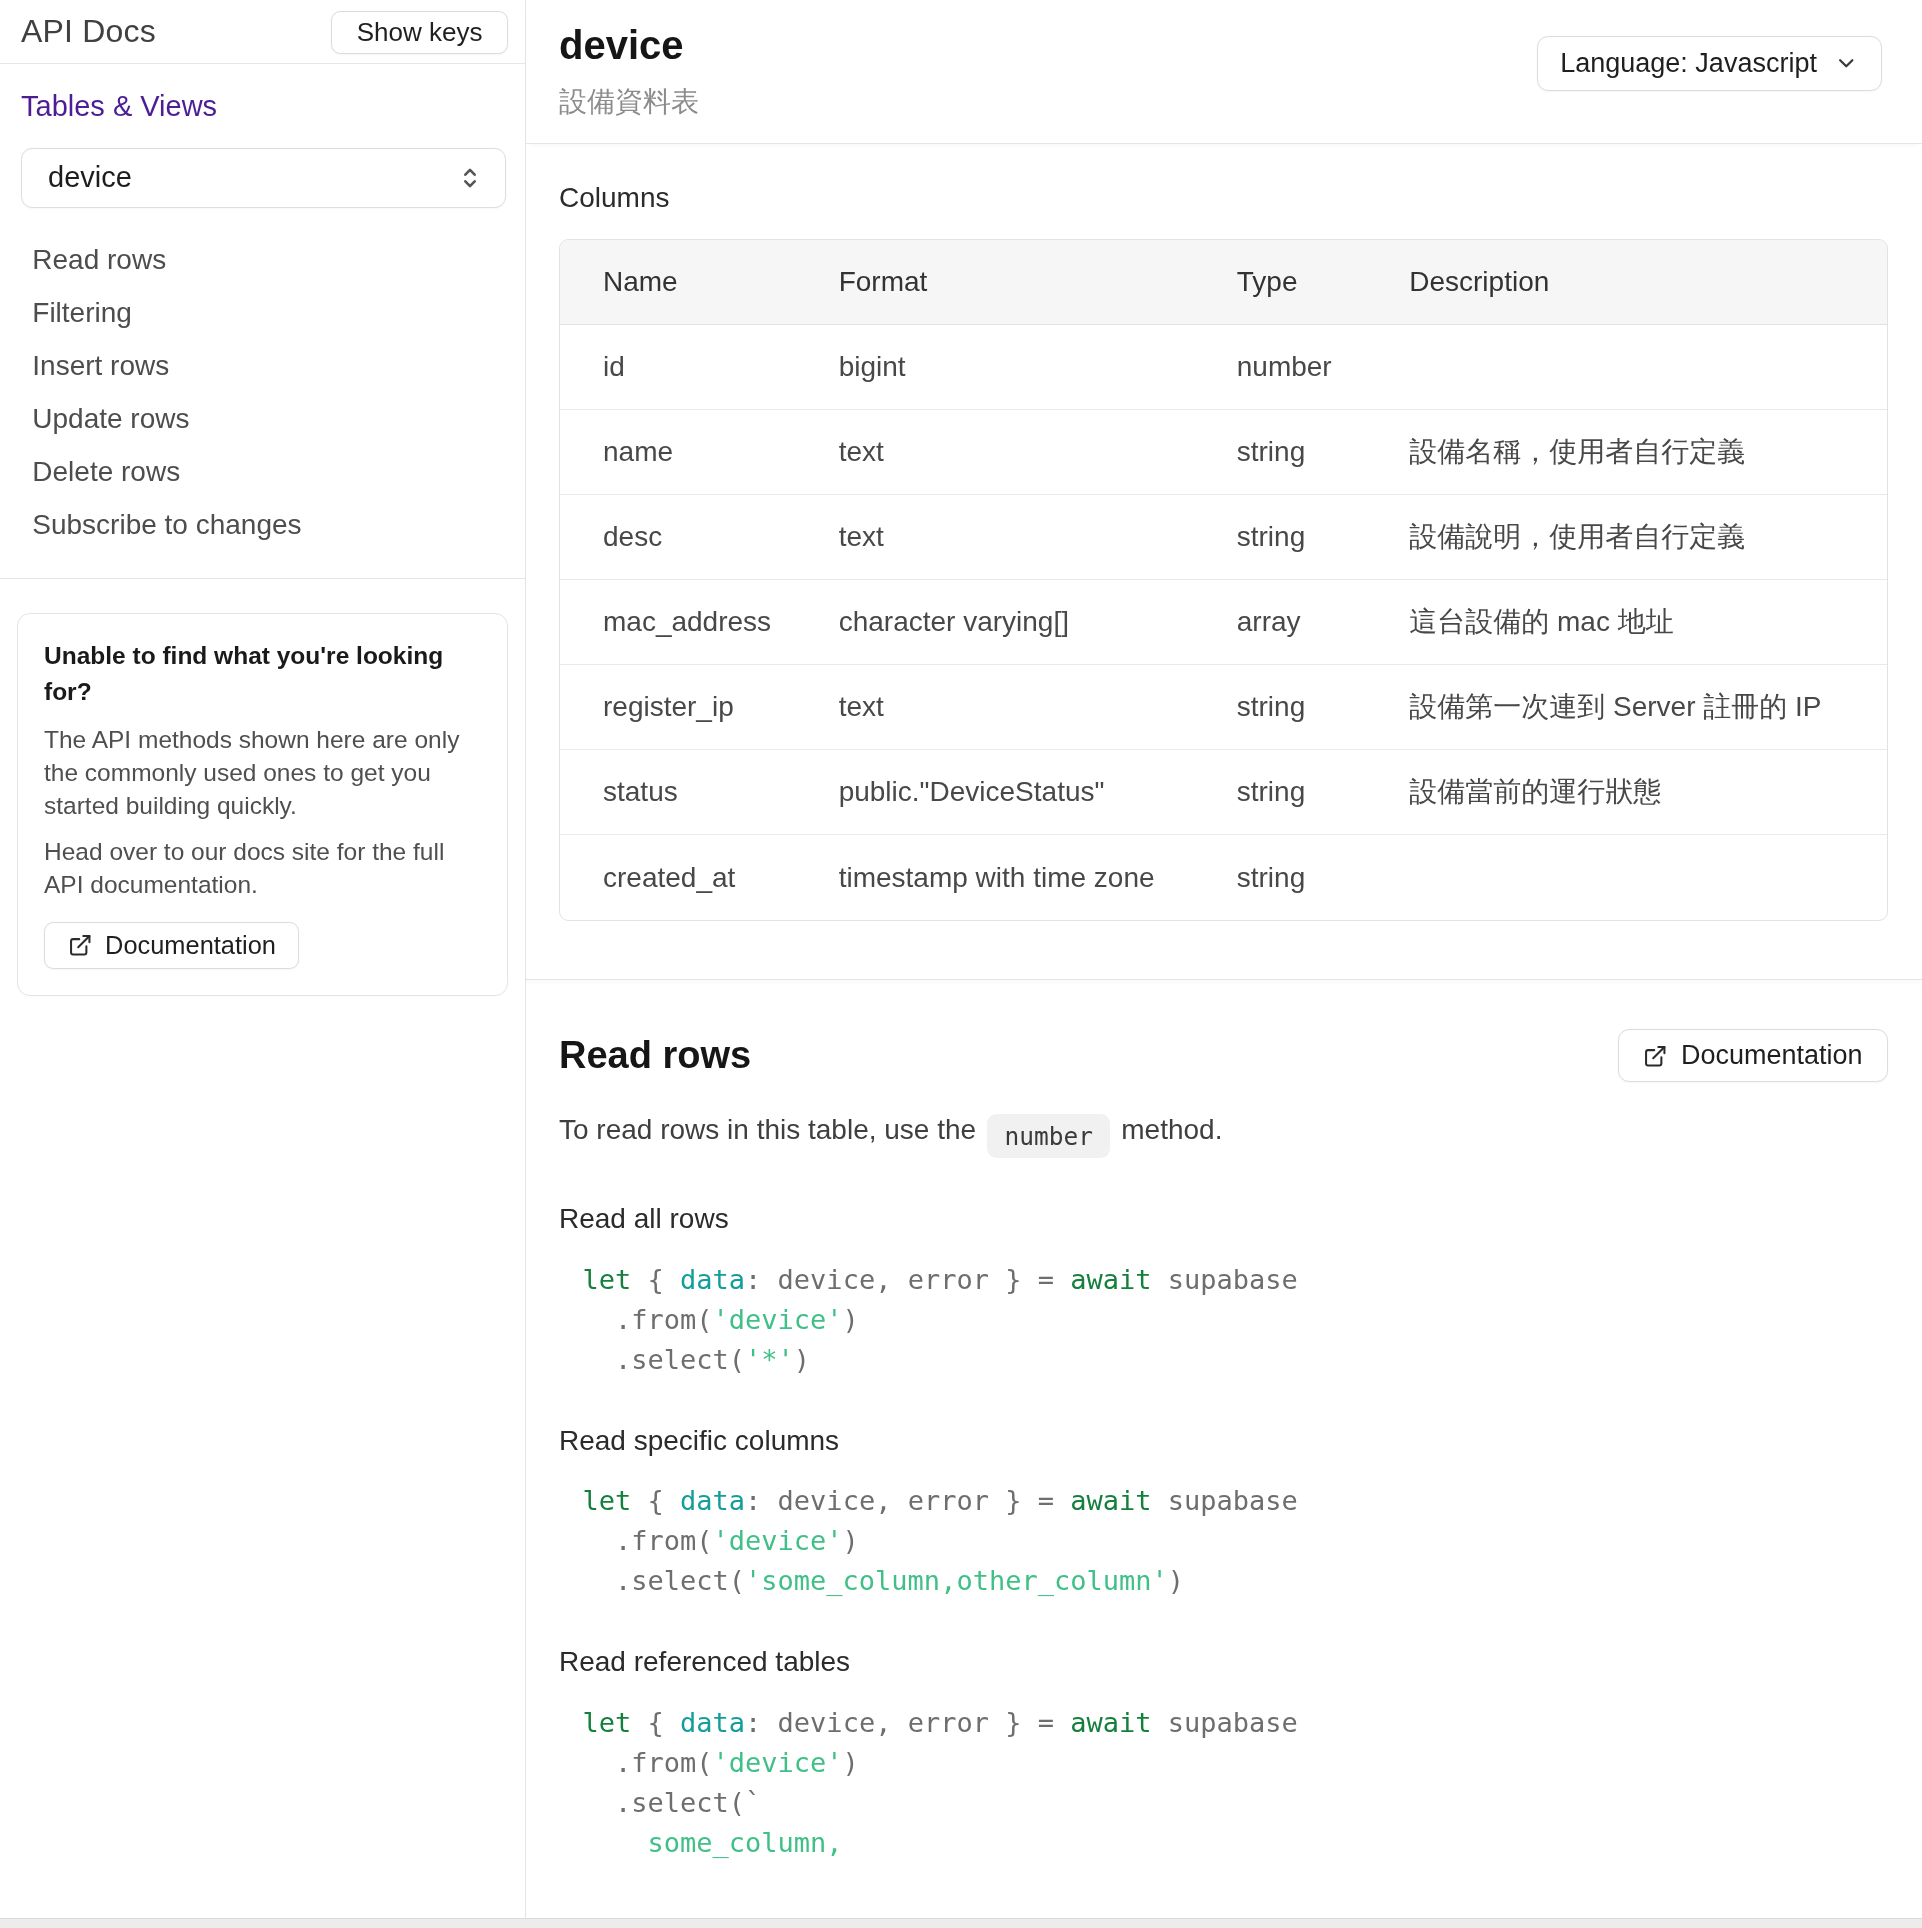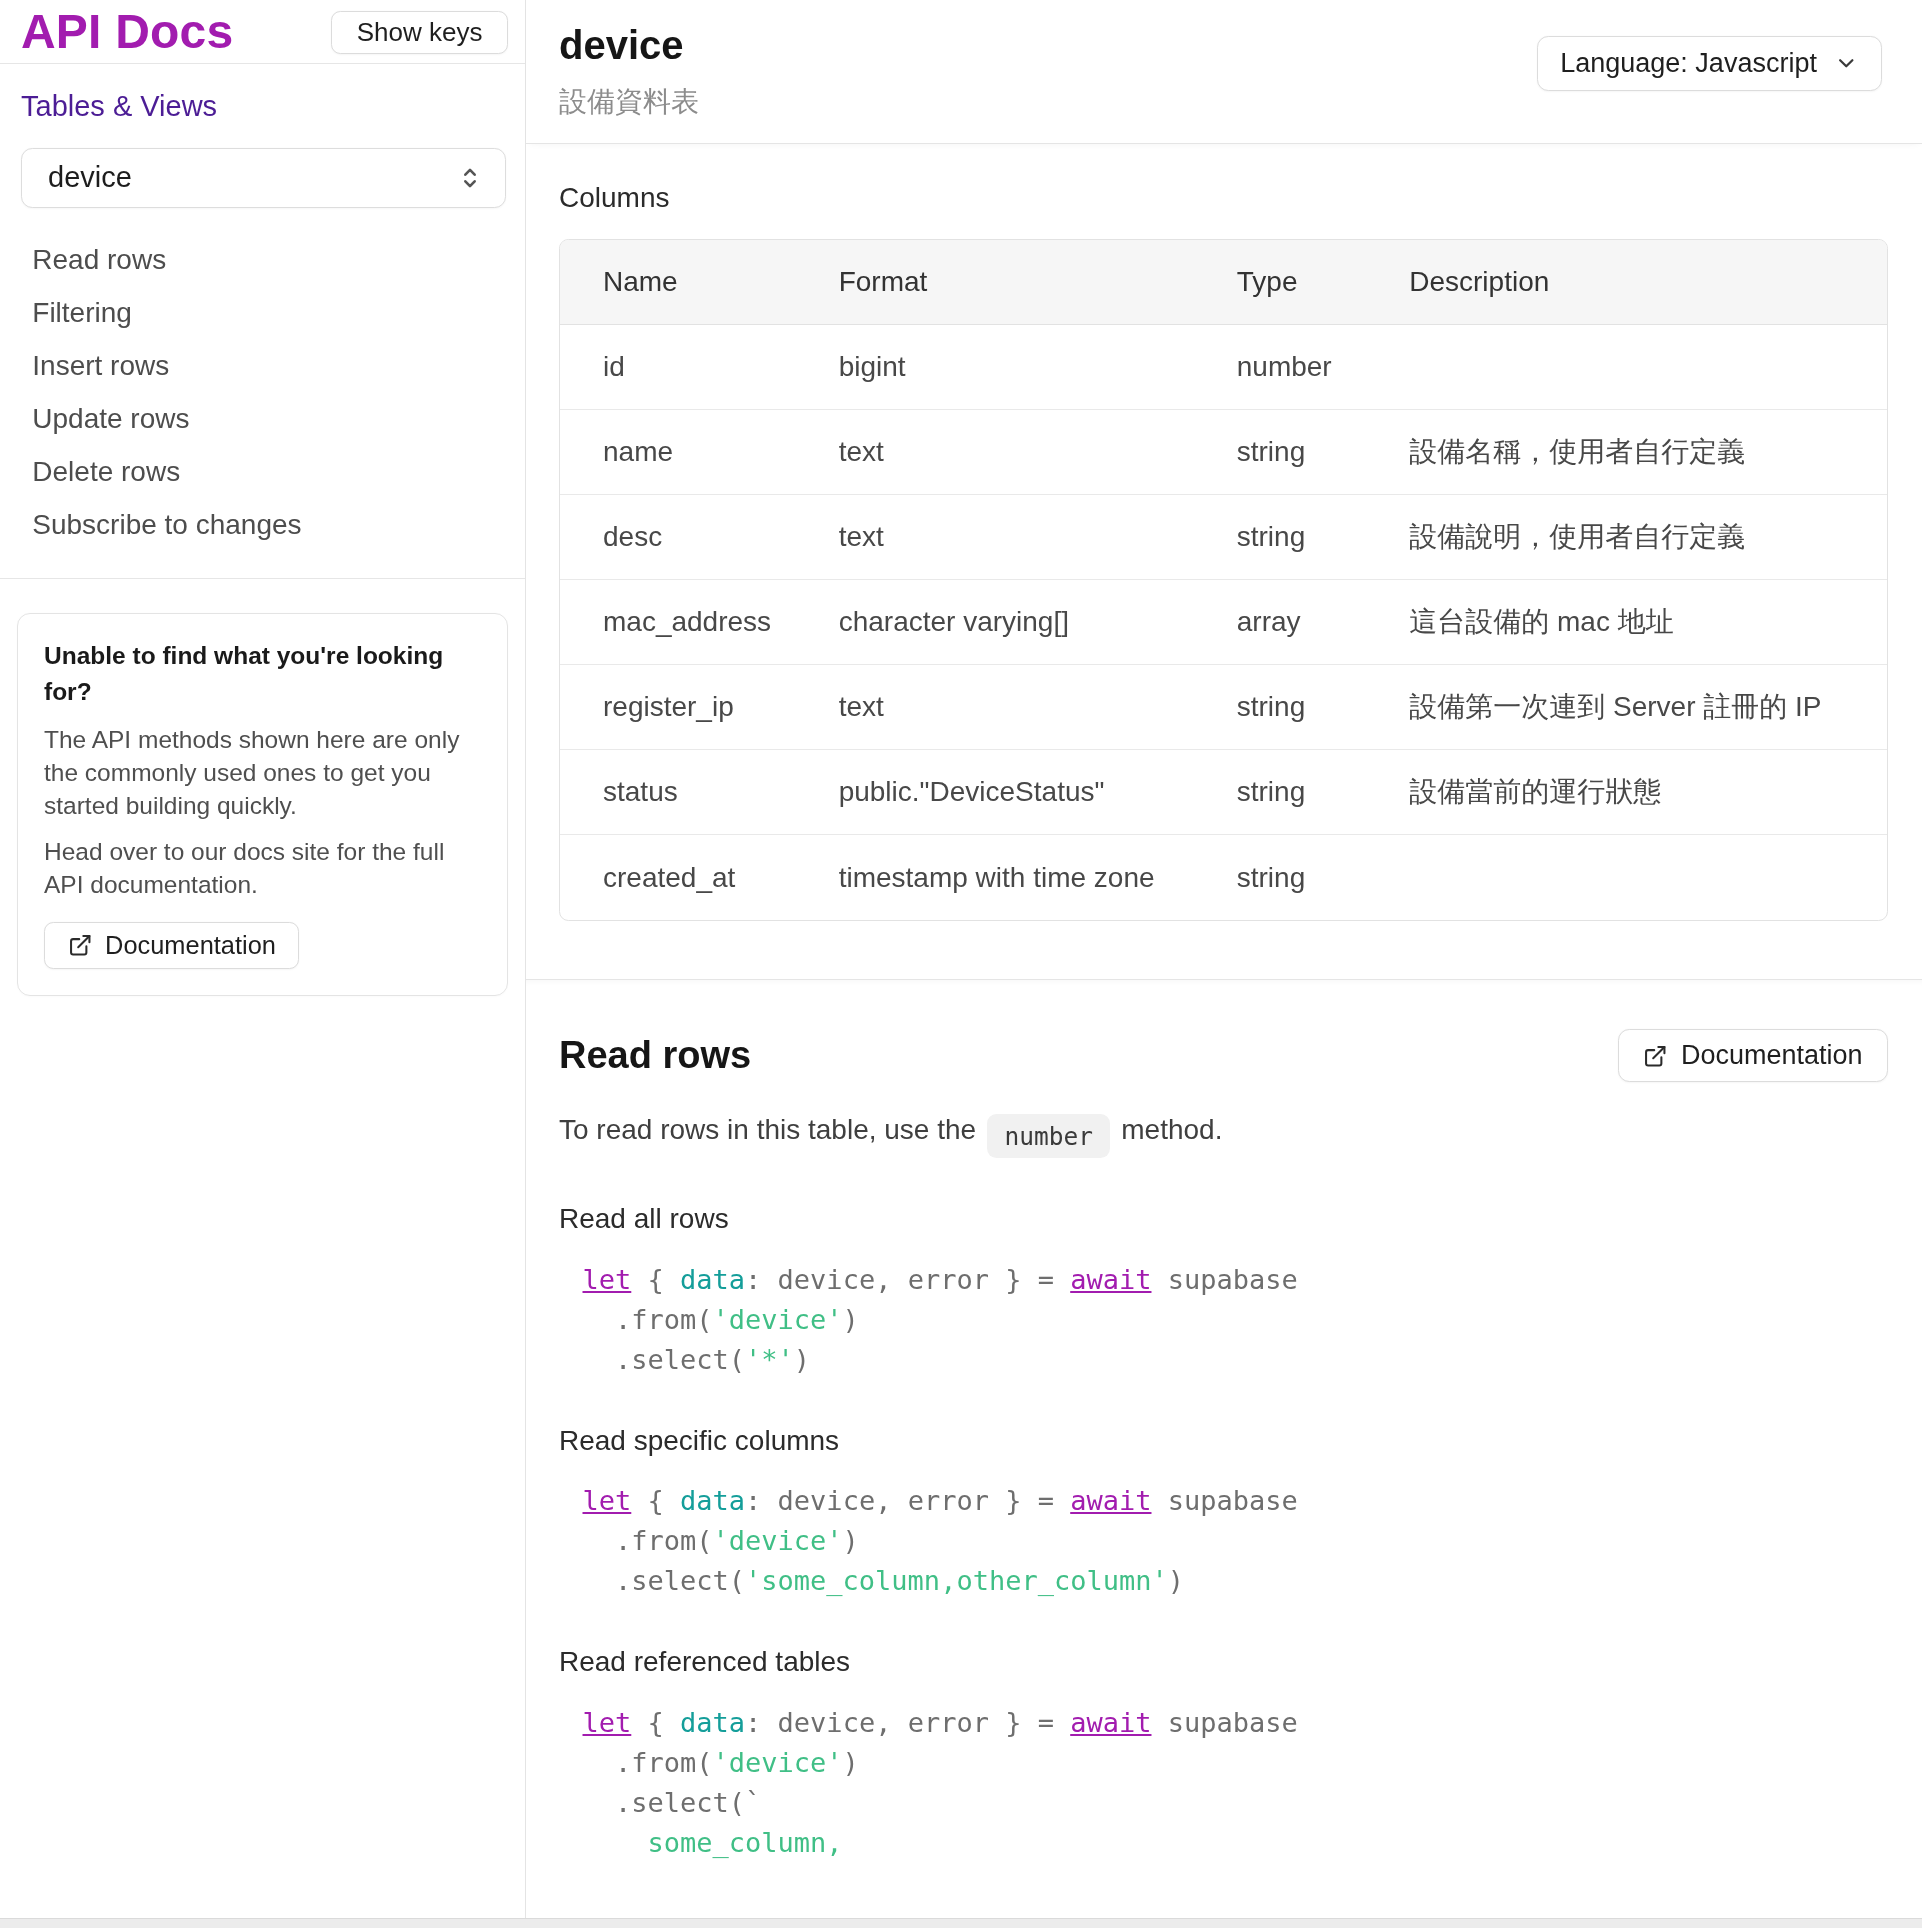--- a/index.html
+++ b/index.html
@@ -6,21 +6,21 @@
   html,body { background:#fff; }
   body { font-family:"Liberation Sans","DejaVu Sans",sans-serif; color:#262626; }
   .app { position:relative; width:1923px; height:1928px; overflow:hidden; background:#fff; }
 
   
   .sidebar { position:absolute; left:0; top:0; width:526px; height:1928px;
              border-right:0.9px solid #e4e4e4; background:#fff; }
   .sidebar-header { height:64px; border-bottom:0.9px solid #e6e6e6;
                     display:flex; align-items:center; justify-content:space-between;
                     padding:0 17px 0 21px; }
-  .app-title { font-size:48px; font-weight:700; color:#a21caf; letter-spacing:0.2px; }
+  .app-title { font-size:32px; font-weight:400; color:#404040; letter-spacing:0.2px; }
   .btn { display:inline-flex; align-items:center; gap:13px; background:#fff;
          border:0.9px solid #dcdcdc; border-radius:9.4px; cursor:pointer;
          color:#1f1f1f; box-shadow:0 0.9px 1.9px rgba(0,0,0,.04); font-family:inherit; }
   .show-keys-btn { height:43px; padding:0 24.5px; font-size:26px; margin-top:1.9px; }
 
   .sidebar-section { padding:26px 19px 26px 21px; border-bottom:0.9px solid #e6e6e6; }
   .section-label { font-size:29px; color:#4c1d95; }
   .table-select { margin-top:24.5px; height:60px; width:100%; border:0.9px solid #dddddd;
                   border-radius:11.3px; display:flex; align-items:center; justify-content:space-between;
                   padding:0 21px 0 26px; font-size:29px; color:#1d1d1d; cursor:pointer;
@@ -67,21 +67,21 @@
   .section-head { display:flex; align-items:center; justify-content:space-between; margin-top:24.5px; }
   .section-title { font-size:38px; font-weight:600; color:#161616; }
   .doc-btn { height:53px; padding:0 24.5px; font-size:27px; border-radius:11.3px; }
   .intro { margin-top:32px; font-size:28px; color:#3f3f3f; display:flex; align-items:flex-start; }
   .code-chip { font-family:"DejaVu Sans Mono","Liberation Mono",monospace; font-size:24.5px;
                background:#f1f1f1; color:#3a3a3a; border-radius:9.4px; padding:7.5px 17px; margin:0 11.3px; }
   .example-label { margin-top:45px; font-size:28px; color:#2b2b2b; }
   .codeblock { margin-top:24.5px; padding-left:23.5px;
                font-family:"DejaVu Sans Mono","Liberation Mono",monospace;
                font-size:27px; line-height:40px; white-space:pre; color:#6e6e6e; }
-  .tk-kw { color:#a21caf;text-decoration:underline; } .tk-prop { color:#149e9a; } .tk-str { color:#40bf86; } .tk-pl { color:#6e6e6e; }
+  .tk-kw { color:#15803d; } .tk-prop { color:#149e9a; } .tk-str { color:#40bf86; } .tk-pl { color:#6e6e6e; }
 
   .bottom-scrollbar { position:absolute; left:0; right:0; bottom:0; height:10.4px;
                       background:#ececec; border-top:0.9px solid #dadada; z-index:5; }
 </style>
 </head>
 <body>
 
 <div class="app">
 
   <aside class="sidebar">

